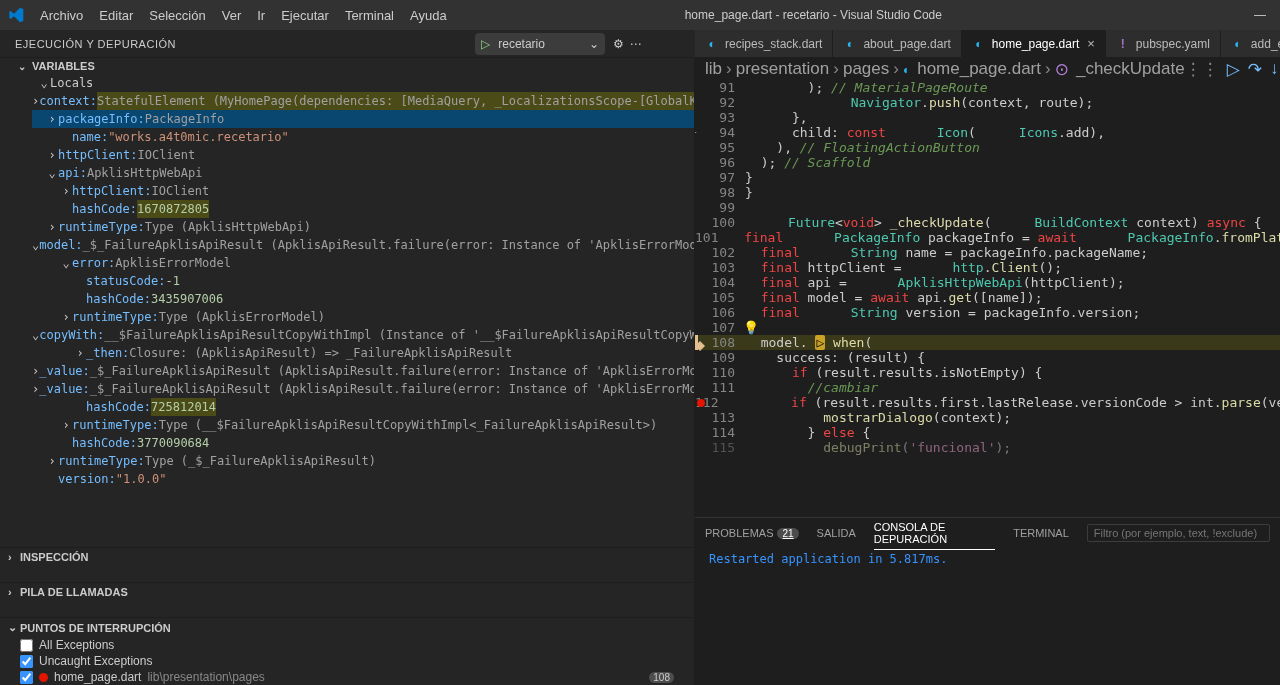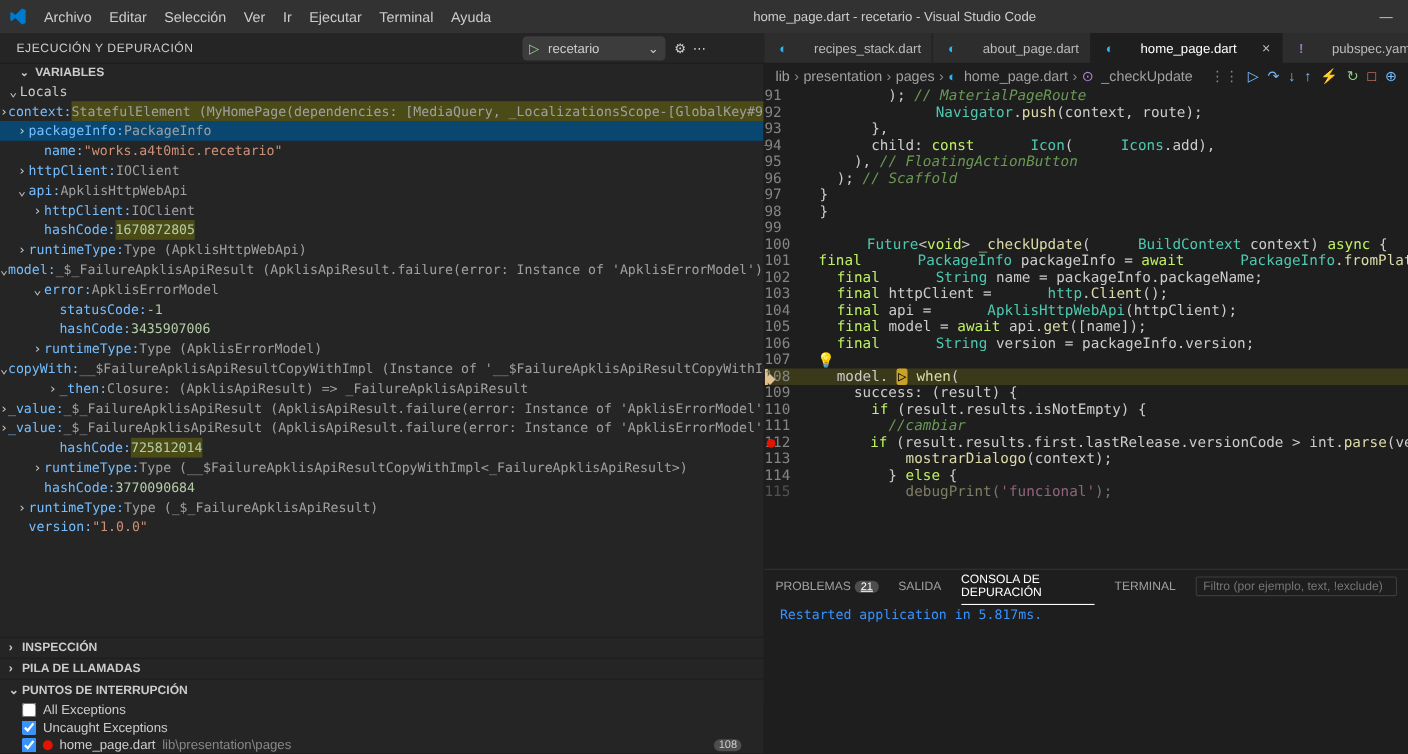--- a/index.html
+++ b/index.html
@@ -42,76 +42,76 @@
 }
 .debug-config .play { color:#89d185; }
 .debug-config .name { color:#ccc; padding:0 40px 0 4px;}
 .action-icons { margin-left:8px; color:#ccc; display:flex; gap:6px;}
 
 .tabs-row {
   position:absolute; top:30px; left:695px; right:0; height:28px;
   background:#252526; display:flex; align-items:stretch;
   border-bottom:1px solid #1e1e1e;
 }
-.tab { display:flex; align-items:center; padding:0 10px; gap:21px; font-size:12px; color:#bbb; border-right:1px solid #1e1e1e; background:#2d2d2d; position:relative;}
+.tab { display:flex; align-items:center; padding:0 10px; gap:6px; font-size:12px; color:#bbb; border-right:1px solid #1e1e1e; background:#2d2d2d; position:relative;}
 .tab.active { background:#1e1e1e; color:#fff;}
 .tab .fileicon { width:14px; height:14px; display:inline-flex; align-items:center; justify-content:center;}
 .tab .close { color:#bbb; font-size:13px; margin-left:2px;}
 .dart-icon::before { content:"◐"; color:#29b6f6; font-size:12px;}
 .pub-icon::before { content:"!"; color:#a074c4; font-weight:bold;}
 
 .breadcrumb-row {
   position:absolute; top:58px; left:695px; right:0; height:22px;
   background:#1e1e1e; display:flex; align-items:center; padding:0 10px;
-  font-size:13px; color:#a0a0a0; justify-content:space-between;
+  font-size:17px; color:#a0a0a0; justify-content:space-between;
 }
 .breadcrumb { display:flex; align-items:center; gap:4px;}
 .bc-sep::before { content:"›"; color:#888;}
 .debug-toolbar { display:flex; gap:8px; align-items:center;}
 .dbg-btn { color:#75beff; cursor:pointer;}
 .dbg-btn.green { color:#89d185;}
 .dbg-btn.red { color:#f48771;}
 .dbg-btn.yellow { color:#e2c08d;}
 
 .main { display:flex; flex:1; overflow:hidden;}
 .sidebar { width: 695px; background:#252526; display:flex; flex-direction:column; border-right:1px solid #1e1e1e;}
 .panel-header { display:flex; align-items:center; padding:2px 18px; font-size:11px; font-weight:bold; color:#ccc; cursor:pointer;}
 .panel-header::before { content:"⌄"; margin-right:4px; font-size:10px; display:inline-block; width:10px;}
-.var-tree { flex:0 0 auto; font-family: Consolas, monospace; font-size:12px; line-height:18px; overflow:hidden; }
+.var-tree { flex:0 0 auto; font-family: Consolas, monospace; font-size:12px; line-height:18px; overflow:hidden;padding-left:32px; }
 .tree-row { display:flex; align-items:center; white-space:nowrap; padding-right:4px;}
 .tree-row.selected { background:#094771;}
 .tree-row .arrow { width:12px; text-align:center; color:#ccc;}
 .tree-row .arrow.open::before { content:"⌄";}
 .tree-row .arrow.closed::before { content:"›";}
 .tree-row .arrow.blank::before { content:" ";}
 .k { color:#75beff;}
 .v { color:#ce9178;}
 .n { color:#b5cea8;}
 .g { color:#a0a0a0;}
 .hl { background:#4b4b18;}
 .ind { display:inline-block; width:14px;}
 
 .spacer-flex { flex:1;}
-.section-title { font-size:11px; font-weight:bold; padding:3px 8px; background:#252526; cursor:pointer; display:flex; align-items:center; border-top:1px solid #1e1e1e;}
+.section-title { font-size:11px; font-weight:bold; padding:3px 8px; background:#252526; cursor:pointer; display:flex; align-items:center; border-top:1px solid #1e1e1e;margin-top:16px;}
 .section-title::before { content:"›"; width:12px; display:inline-block;}
 .section-title.open::before { content:"⌄";}
 .bp-row { display:flex; align-items:center; padding:1px 20px; font-size:12px; gap:6px;}
 .bp-check { width:13px; height:13px; accent-color:#3794ff;}
 .bp-file { display:flex; align-items:center; gap:6px; padding:1px 20px; font-size:12px;}
 .bp-dot { width:9px; height:9px; background:#e51400; border-radius:50%;}
 .bp-path { color:#888;}
 .bp-line { margin-left:auto; background:#4d4d4d; padding:0 4px; border-radius:6px; font-size:10px;}
 
 .editor-area { position:absolute; top:80px; left:695px; right:0; bottom:168px; background:#1e1e1e; font-family: Consolas, monospace; font-size:13px; overflow:hidden;}
 .code-line { display:flex; white-space:pre;}
-.gutter { width:50px; text-align:left; color:#858585; padding-right:10px; user-select:none; position:relative;}
+.gutter { width:50px; text-align:right; color:#858585; padding-right:10px; user-select:none; position:relative;}
 .gutter .bp { position:absolute; left:2px; top:4px; width:8px; height:8px; background:#e51400; border-radius:50%;}
 .code { flex:1;}
 .hl-exec { background:#3a3a1a; box-shadow: inset 3px 0 0 #e2c08d;}
-.c-kw { color:#bef264;}
+.c-kw { color:#ef4444;}
 .c-cls { color:#4ec9b0;margin-left:43px;}
 .c-fn { color:#dcdcaa;}
 .c-str { color:#f9a8d4;}
 .c-cmt { color:#6a9955; font-style:italic;}
 .bulb { color:#ffcc00; position:absolute; left:48px;}
 
 .bottom-panel { position:absolute; left:695px; right:0; bottom:0; height:168px; background:#1e1e1e; border-top:1px solid #333; display:flex; flex-direction:column;}
 .panel-tabs { display:flex; height:30px; align-items:center; padding:0 10px; gap:18px; font-size:11px;}
 .ptab { color:#a0a0a0; cursor:pointer; padding:4px 0;}
 .ptab.active { color:#fff; border-bottom:1px solid #fff;}

